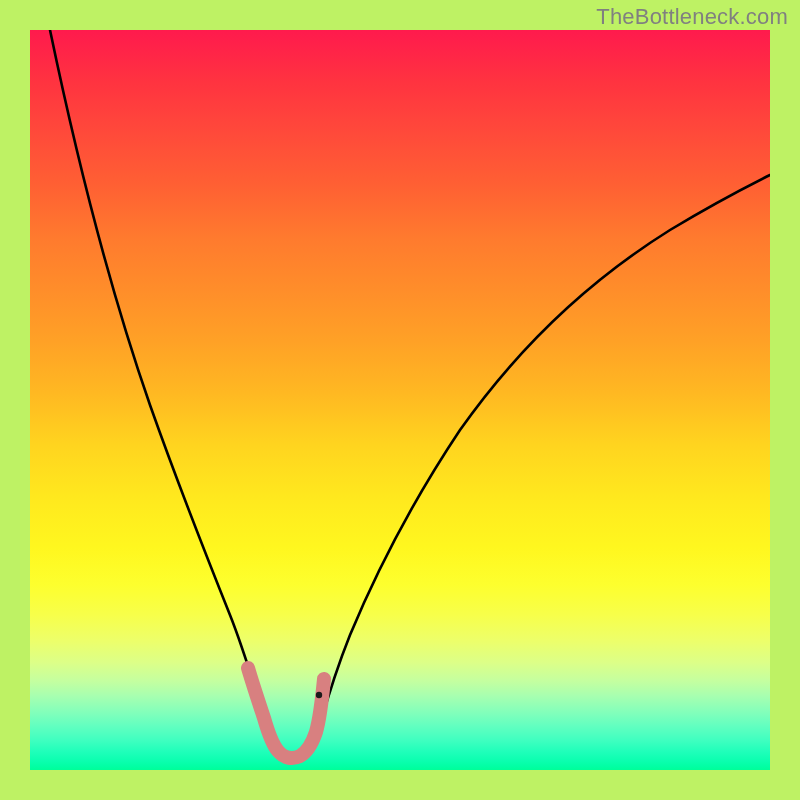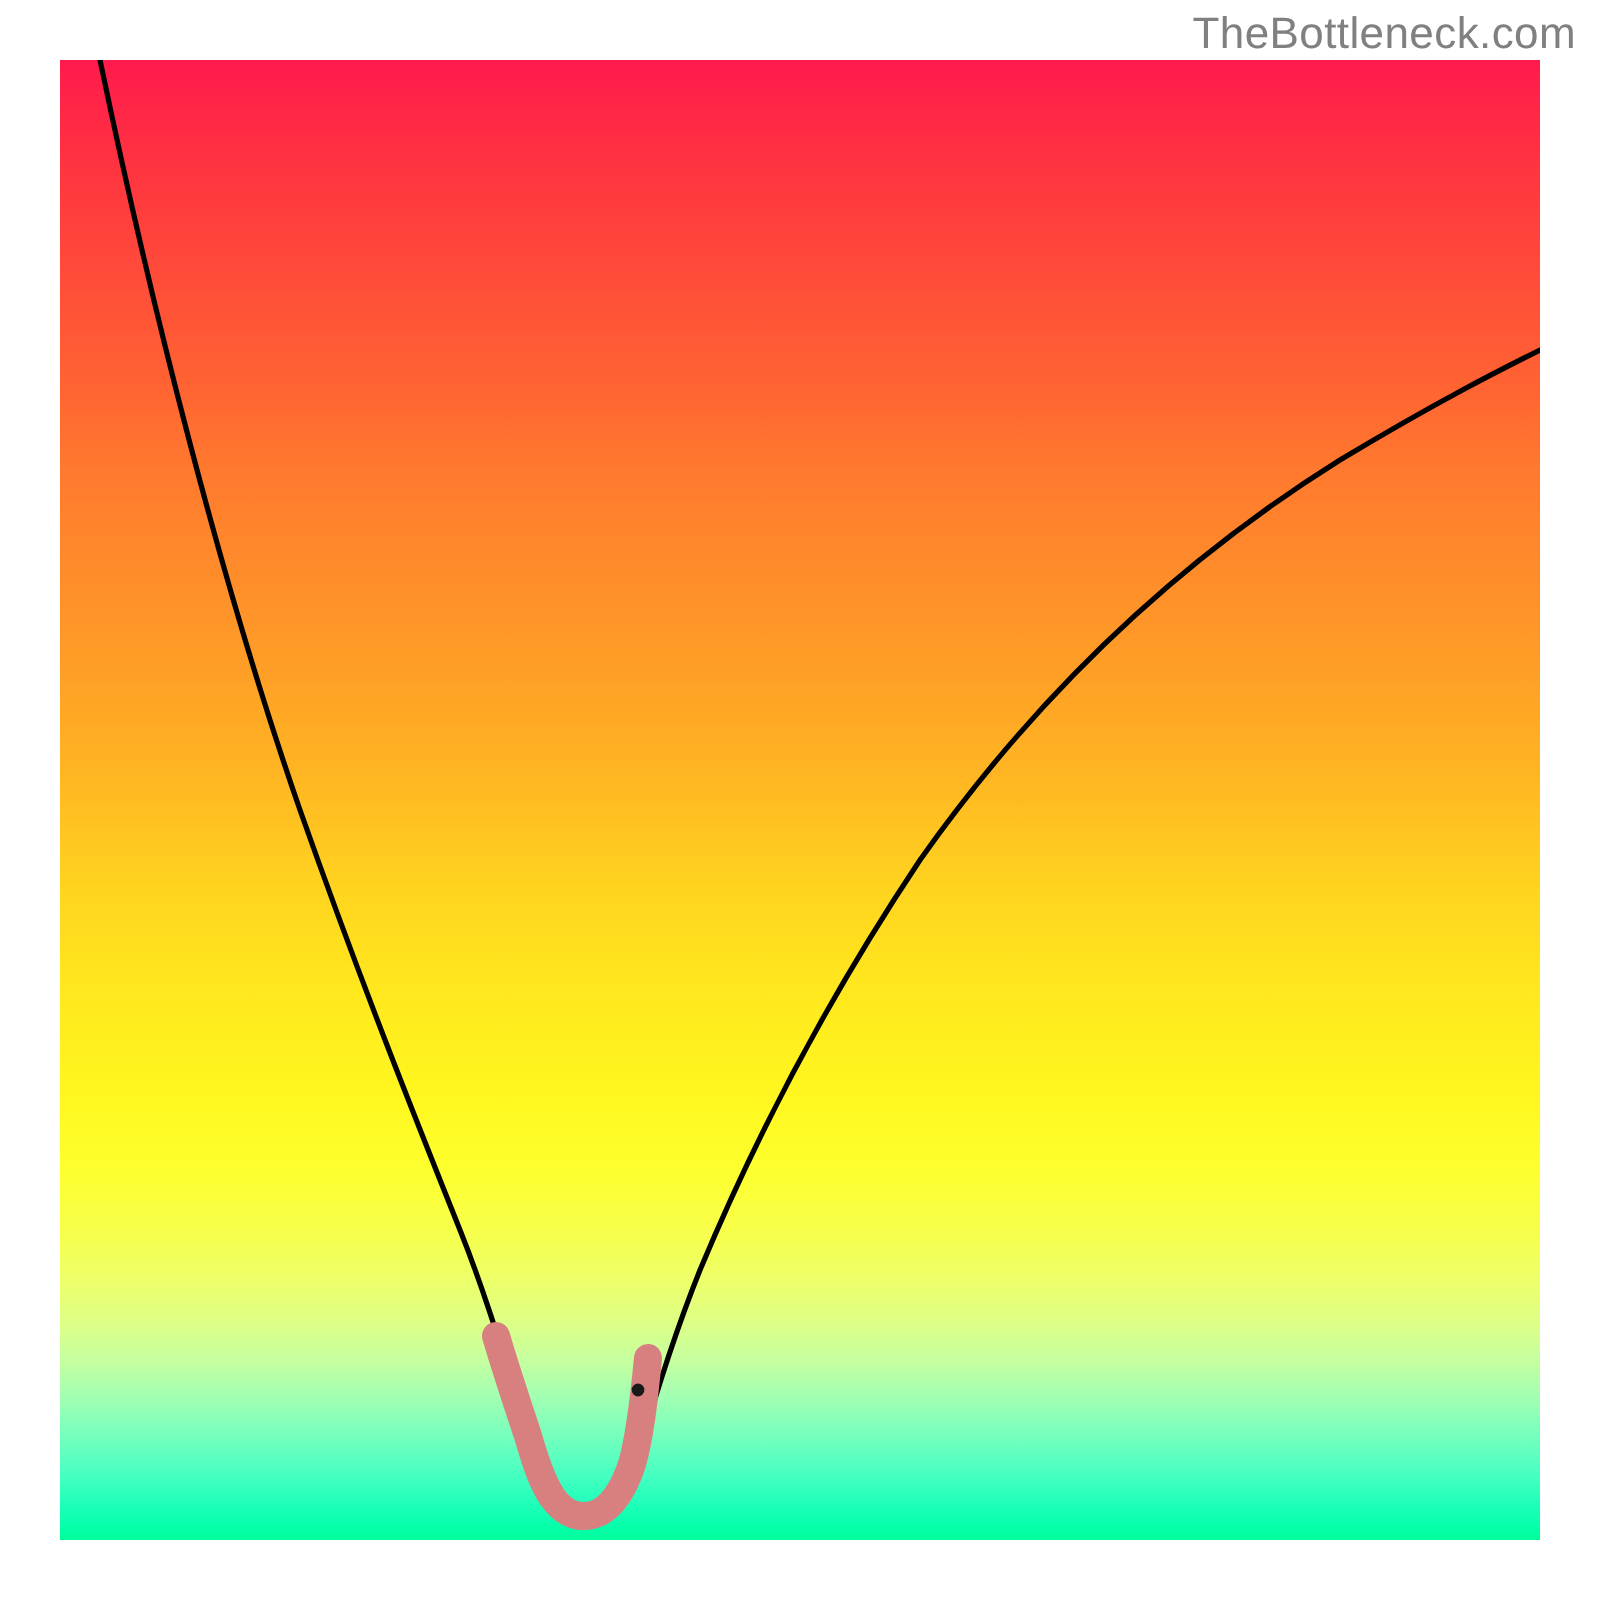--- a/index.html
+++ b/index.html
@@ -9,21 +9,21 @@
     height: 800px;
     background: #000;
     overflow: hidden;
   }
   .frame {
     position: absolute;
     left: 0;
     top: 0;
     width: 800px;
     height: 800px;
-    background: #ffffff;
+    background: #bef264;
   }
   .plot {
     position: absolute;
     left: 30px;
     top: 30px;
     width: 740px;
     height: 740px;
     overflow: hidden;
   }
   .gradient {

